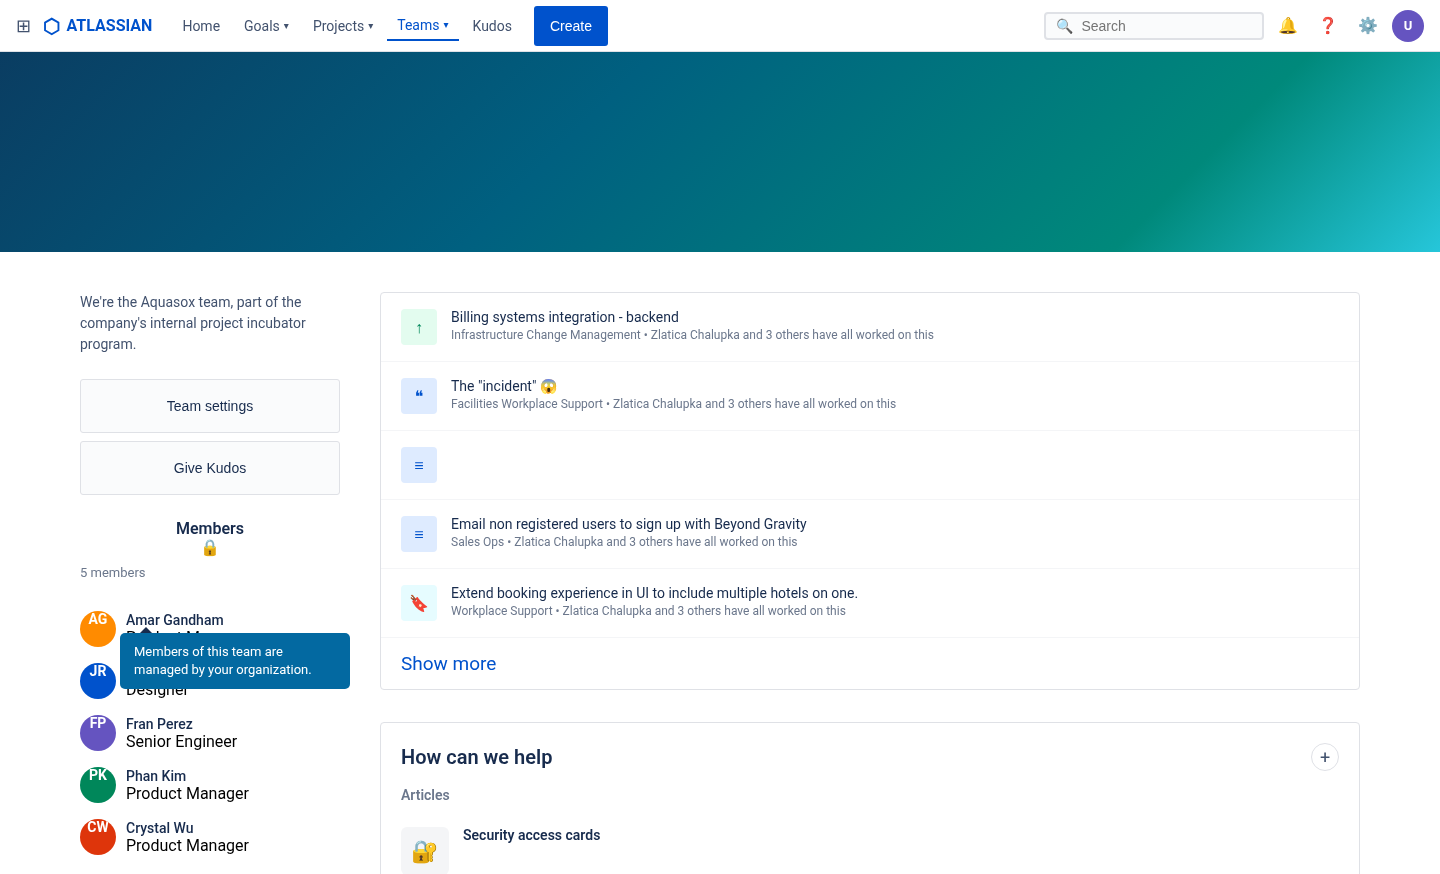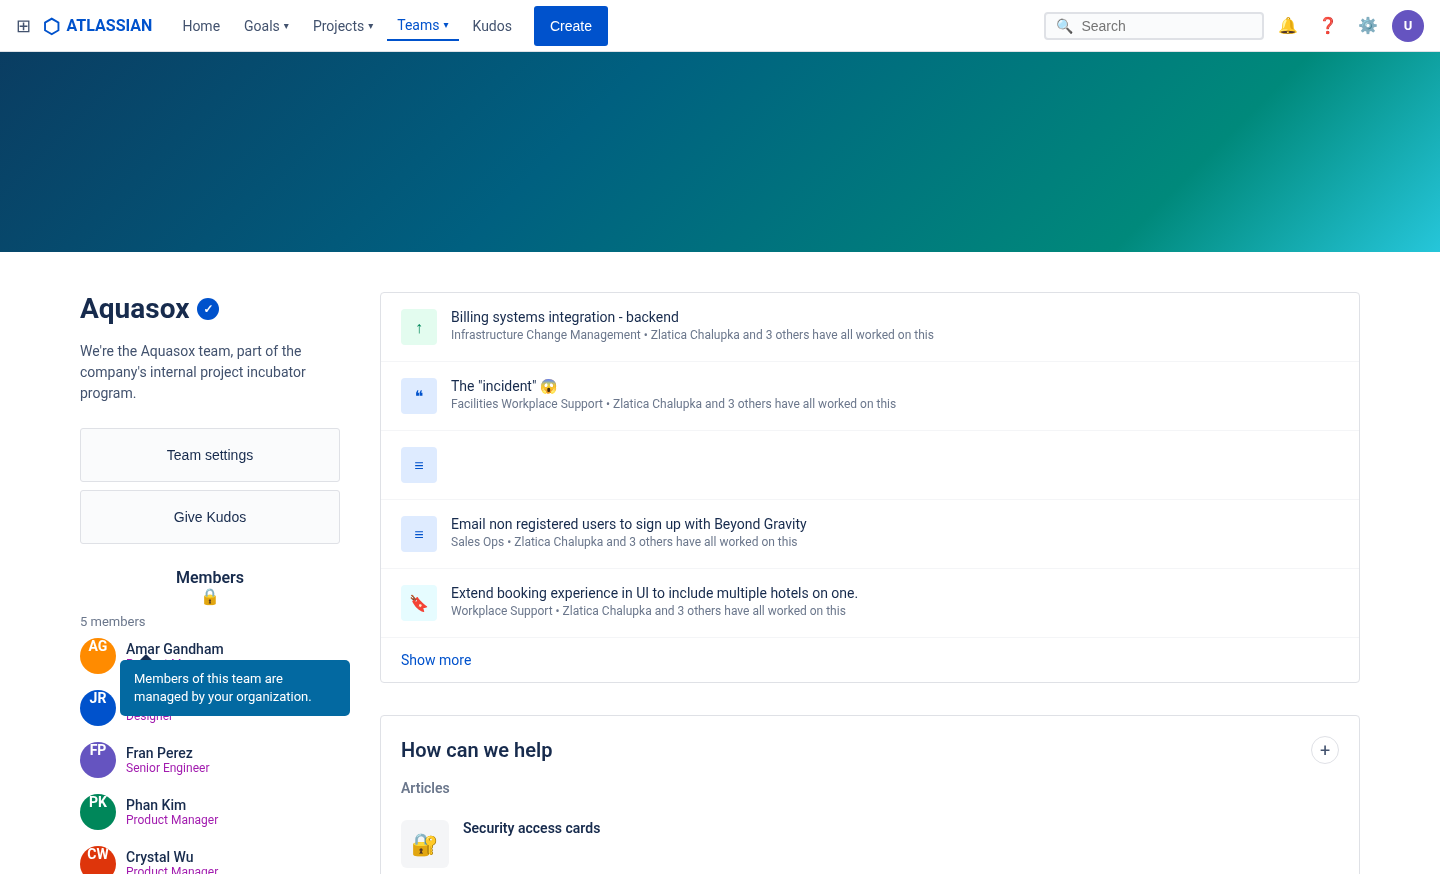--- a/index.html
+++ b/index.html
@@ -83,31 +83,31 @@
 
     
     .members-section { margin-top: 24px; }
     .members-header {
       display: flex; align-items: center; justify-content: space-between;
       margin-bottom: 8px;
       flex-direction: column;
     }
     .members-title { font-size: 16px; font-weight: 600; color: #172b4d; }
     .lock-icon { color: #6b778c; font-size: 16px; cursor: pointer; }
-    .members-count { font-size: 13px; color: #6b778c; margin-bottom: 1px; }
+    .members-count { font-size: 13px; color: #6b778c; margin-bottom: 23px; }
     .member-item {
       display: flex; align-items: center; gap: 10px; padding: 8px 0; position: relative;
     }
     .member-avatar {
       width: 36px; height: 36px; border-radius: 50%; background: #ddd;
       overflow: hidden; flex-shrink: 0; display: flex; 
       justify-content: center; font-size: 14px; font-weight: bold;
     }
     .member-info .member-name { font-size: 14px; font-weight: 500; color: #172b4d; }
-    .member-info .member-role { font-size: 12px; color: #a21caf; }
+    .member-info .member-role { font-size: 16px; color: #000000; }
 
     
     .tooltip-box {
       position: absolute; top: 30px; left: 40px;
       background: #0369a1; color: #fff; border-radius: 5px;
       padding: 10px 14px; font-size: 13px; width: 230px;
       z-index: 50; line-height: 1.4;
     }
     .tooltip-box::before {
       content: ''; position: absolute; top: -6px; left: 20px;
@@ -130,21 +130,21 @@
     .activity-item:last-child { border-bottom: none; }
     .activity-icon {
       width: 36px; height: 36px; border-radius: 4px; flex-shrink: 0;
       display: flex; align-items: center; justify-content: center; font-size: 16px;
     }
     .activity-icon.green { background: #e3fcef; color: #00875a; }
     .activity-icon.blue { background: #deebff; color: #0052cc; }
     .activity-icon.teal { background: #e6fcff; color: #00b8d9; }
     .activity-text .activity-title { font-size: 14px; font-weight: 400; color: #172b4d; margin-bottom: 3px; }
     .activity-text .activity-sub { font-size: 12px; color: #6b778c; }
-    .show-more { padding: 14px 20px; color: #0052cc; font-size: 14px; cursor: pointer; }
+    .show-more { padding: 14px 20px; color: #0052cc; font-size: 19px; cursor: pointer; }
 
     
     .help-card {
       border: 1px solid #dfe1e6; border-radius: 4px; padding: 20px;
     }
     .help-header {
       display: flex; align-items: center; justify-content: space-between;
       margin-bottom: 16px;
     }
     .help-title { font-size: 20px; font-weight: 600; color: #172b4d; }
@@ -209,24 +209,20 @@
     <button class="nav-icon-btn">⚙️</button>
     <div class="avatar-btn">U</div>
   </div>
 </nav>
 
 <div class="hero"></div>
 
 <div class="main-content">
 
   <div class="left-panel">
-    <div class="team-name">
-      <span>Aquasox</span>
-      <div class="verified-badge">✓</div>
-    </div>
     <p class="team-desc">We're the Aquasox team, part of the company's internal project incubator program.</p>
     <button class="action-btn">Team settings</button>
     <button class="action-btn">Give Kudos</button>
 
     <div class="members-section">
       <div class="members-header">
         <span class="members-title">Members</span>
         <span class="lock-icon">🔒</span>
       </div>
       <div class="members-count">5 members</div>

